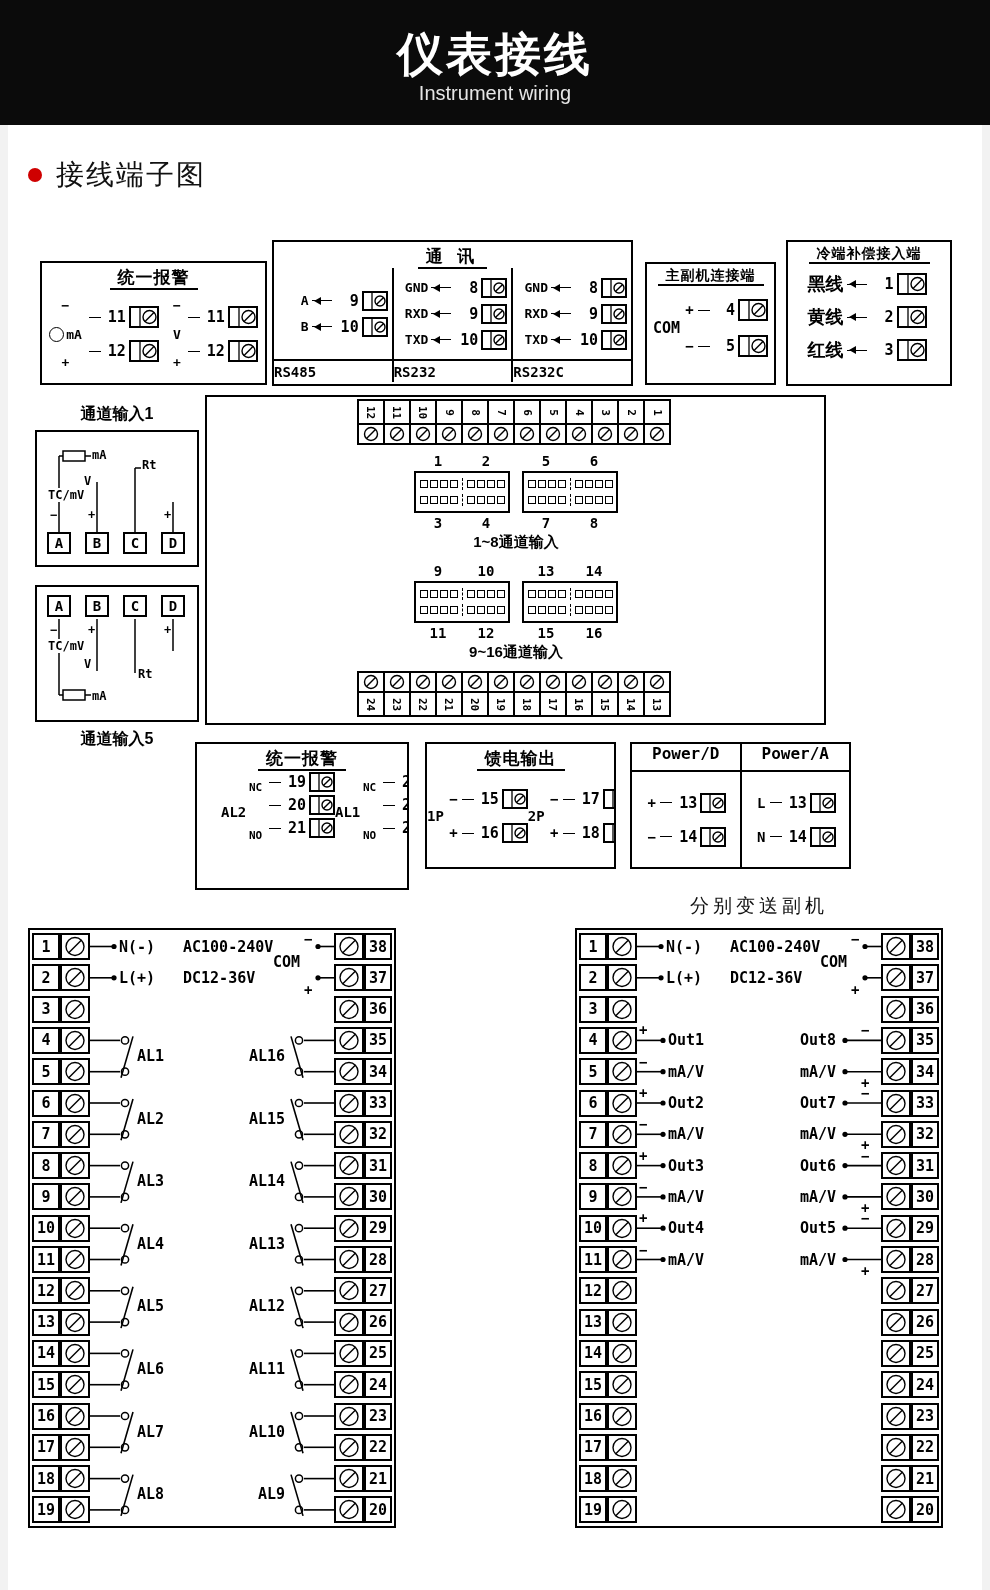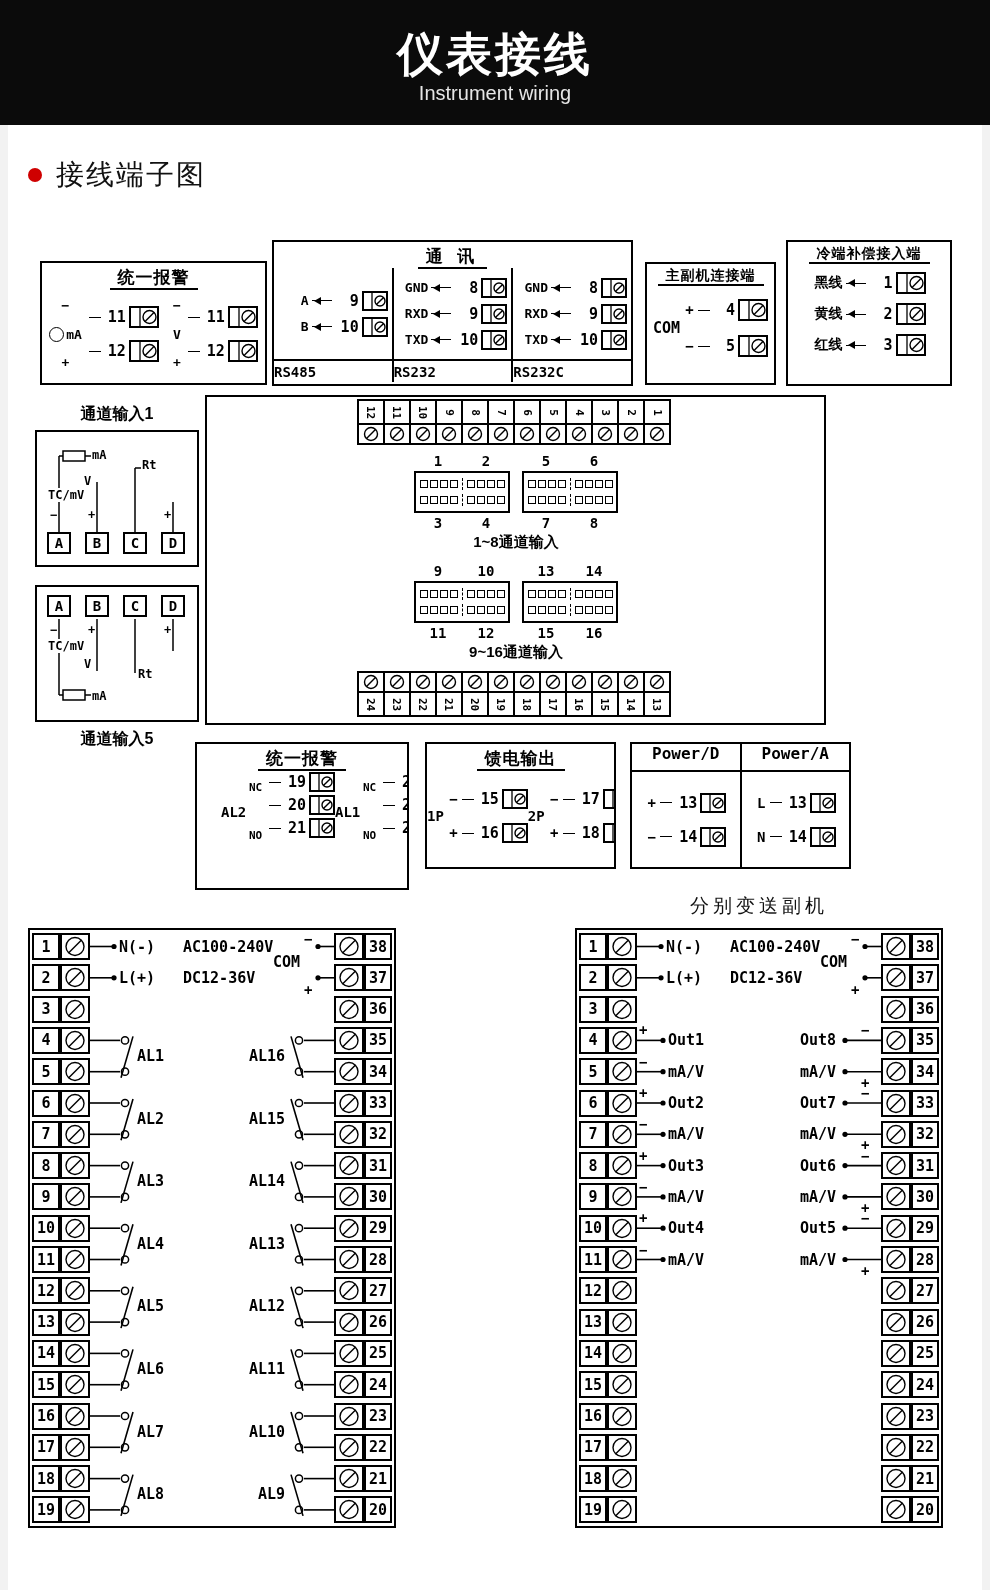--- a/index.html
+++ b/index.html
@@ -30,21 +30,21 @@
 .ut-meter{width:15px;height:15px;border:1.5px solid #000;border-radius:50%;margin-right:2px;display:inline-block}
 .ut-name{font:bold 13px "DejaVu Sans Mono",monospace}
 .ut-terms{display:flex;flex-direction:column;gap:12px}
 
 .comm-body{display:flex;height:114px}
 .comm-col{flex:1;display:flex;flex-direction:column}
 .comm-col + .comm-col{border-left:2px solid #000}
 .comm-rows{flex:1;display:flex;flex-direction:column;justify-content:center;gap:6px}
 .crow{display:flex;align-items:center;justify-content:flex-end;padding-right:4px}
 .clabel{font:bold 13px "DejaVu Sans Mono",monospace;min-width:32px;text-align:right}
-.cjlabel{font-weight:bold;font-size:14px;min-width:34px;text-align:right}
+.cjlabel{font-weight:bold;font-size:18px;min-width:34px;text-align:right}
 .comm-foot{border-top:2px solid #000;text-align:left;font:bold 14px "DejaVu Sans Mono",monospace;padding:3px 0 2px}
 
 .ms-body{display:flex;align-items:center;justify-content:center;height:86px;gap:3px}
 .ms-label{font:bold 15px "DejaVu Sans Mono",monospace}
 .ms-rows{display:flex;flex-direction:column;gap:14px}
 
 .cj-rows{display:flex;flex-direction:column;gap:9px;margin-top:9px;align-items:center}
 
 .chan-label{position:absolute;text-align:center;font-size:16px;font-weight:bold;z-index:2}
 .chan-svg{position:absolute;left:0;top:0}

